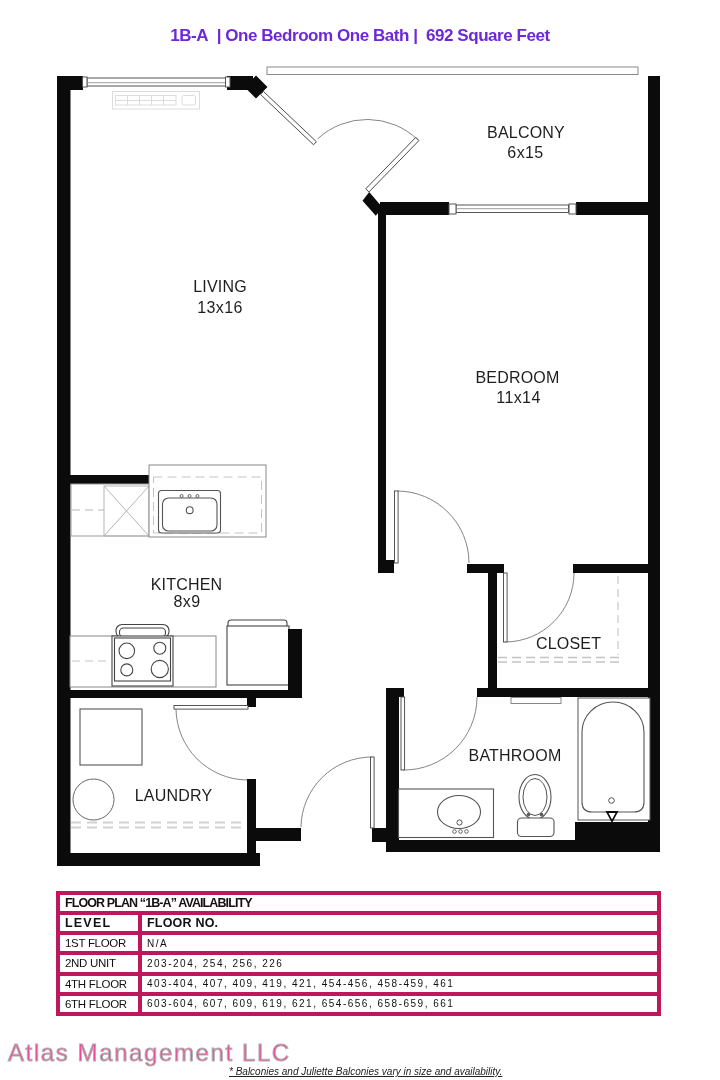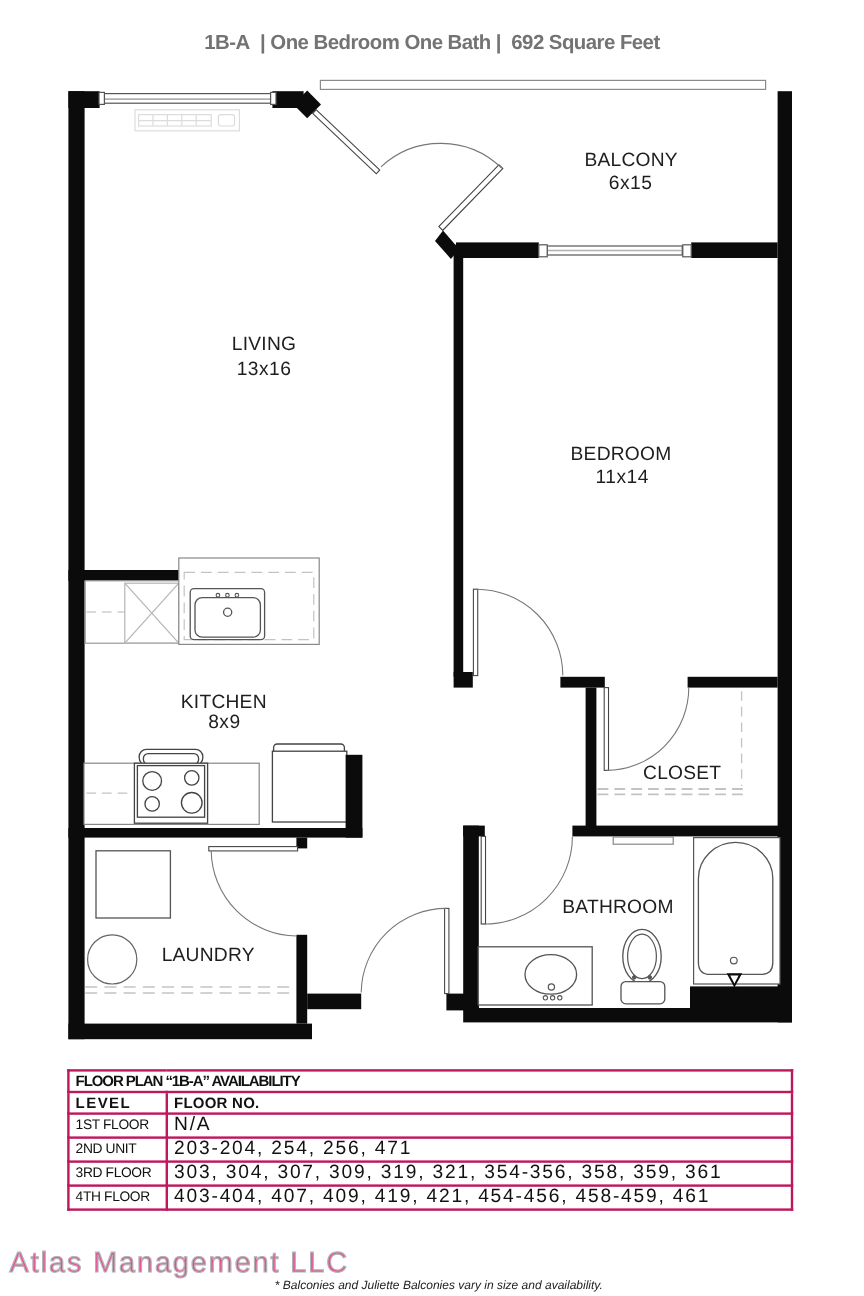--- a/index.html
+++ b/index.html
@@ -1,27 +1,27 @@
 <!DOCTYPE html>
 <html><head>
 <meta charset="utf-8">
 <style>
   html,body{margin:0;padding:0;background:#fff;width:720px;height:1080px;overflow:hidden;}
   body{font-family:"Liberation Sans", sans-serif;position:relative;}
   .abs{position:absolute;}
   table.avail{border-collapse:collapse;width:605px;table-layout:fixed;}
-  table.avail td{border:2px solid #be185d;font-size:12.5px;color:#111;padding:0 0 0 5px;height:16.15px;vertical-align:middle;white-space:nowrap;overflow:hidden;}
+  table.avail td{border:4px solid #be185d;font-size:12.5px;color:#111;padding:0 0 0 5px;height:16.15px;vertical-align:middle;white-space:nowrap;overflow:hidden;}
   table.avail td.fc{font-size:11.5px;letter-spacing:-0.3px;margin-left:12px;}
-  table.avail td.u{font-size:16px;letter-spacing:1.5px;}
+  table.avail td.u{font-size:10px;letter-spacing:1.5px;}
   table.avail td.b{font-weight:bold;}
 </style>
 </head>
 <body>
 
-<div class="abs" style="left:0;top:26px;width:720px;text-align:center;font-size:17px;font-weight:bold;color:#737373;letter-spacing:-0.45px;">1B-A&nbsp; | One Bedroom One Bath |&nbsp; 692 Square Feet</div>
+<div class="abs" style="left:0;top:26px;width:720px;text-align:center;font-size:17px;font-weight:bold;color:#6d28d9;letter-spacing:-0.45px;">1B-A&nbsp; | One Bedroom One Bath |&nbsp; 692 Square Feet</div>
 
 <svg class="abs" style="left:0;top:0;" width="720" height="880" viewBox="0 0 720 880" fill="none" stroke="none">
 <g stroke-linecap="butt">
 
 <g stroke="#dcdcdc" fill="none" stroke-width="1">
   <rect x="112.5" y="91.5" width="87" height="17.5"></rect>
   <rect x="115.5" y="95.5" width="60.5" height="9.5"></rect>
   <line x1="127.5" y1="95.5" x2="127.5" y2="105"></line>
   <line x1="139.5" y1="95.5" x2="139.5" y2="105"></line>
   <line x1="151.5" y1="95.5" x2="151.5" y2="105"></line>
@@ -244,29 +244,29 @@
   <tr>
           <td class="b" style="border-bottom-width:2px;letter-spacing:1.2px;">LEVEL</td>
           <td class="b" style="border-bottom-width:2px;letter-spacing:0.2px;">FLOOR NO.</td>
         </tr>
   <tr>
           <td class="fc">1ST FLOOR</td>
           <td class="u">N/A</td>
         </tr>
   <tr>
           <td class="fc">2ND UNIT</td>
-          <td class="u">203-204, 254, 256, 471</td>
-        </tr>
-  <tr>
-          <td class="fc">3RD FLOOR</td>
-          <td class="u">303, 304, 307, 309, 319, 321, 354-356, 358, 359, 361</td>
+          <td class="u">203-204, 254, 256, 226</td>
         </tr>
   <tr>
           <td class="fc">4TH FLOOR</td>
           <td class="u">403-404, 407, 409, 419, 421, 454-456, 458-459, 461</td>
+        </tr>
+  <tr>
+          <td class="fc">6TH FLOOR</td>
+          <td class="u">603-604, 607, 609, 619, 621, 654-656, 658-659, 661</td>
         </tr>
 </tbody>
     </table>
 </div>
 
 <div class="abs" style="left:8px;top:1039px;font-size:24px;color:#ec4899;-webkit-text-stroke:1px #b3b3b3;letter-spacing:1.6px;">Atlas Management LLC</div>
 
-<div class="abs" style="left:229px;top:1066px;font-size:10px;font-style:italic;color:#222;">* Balconies and Juliette Balconies vary in size and availability.</div>
+<div class="abs" style="left:229px;top:1066px;font-size:10px;font-style:italic;color:#222;text-decoration:underline;">* Balconies and Juliette Balconies vary in size and availability.</div>
 
 </body></html>

